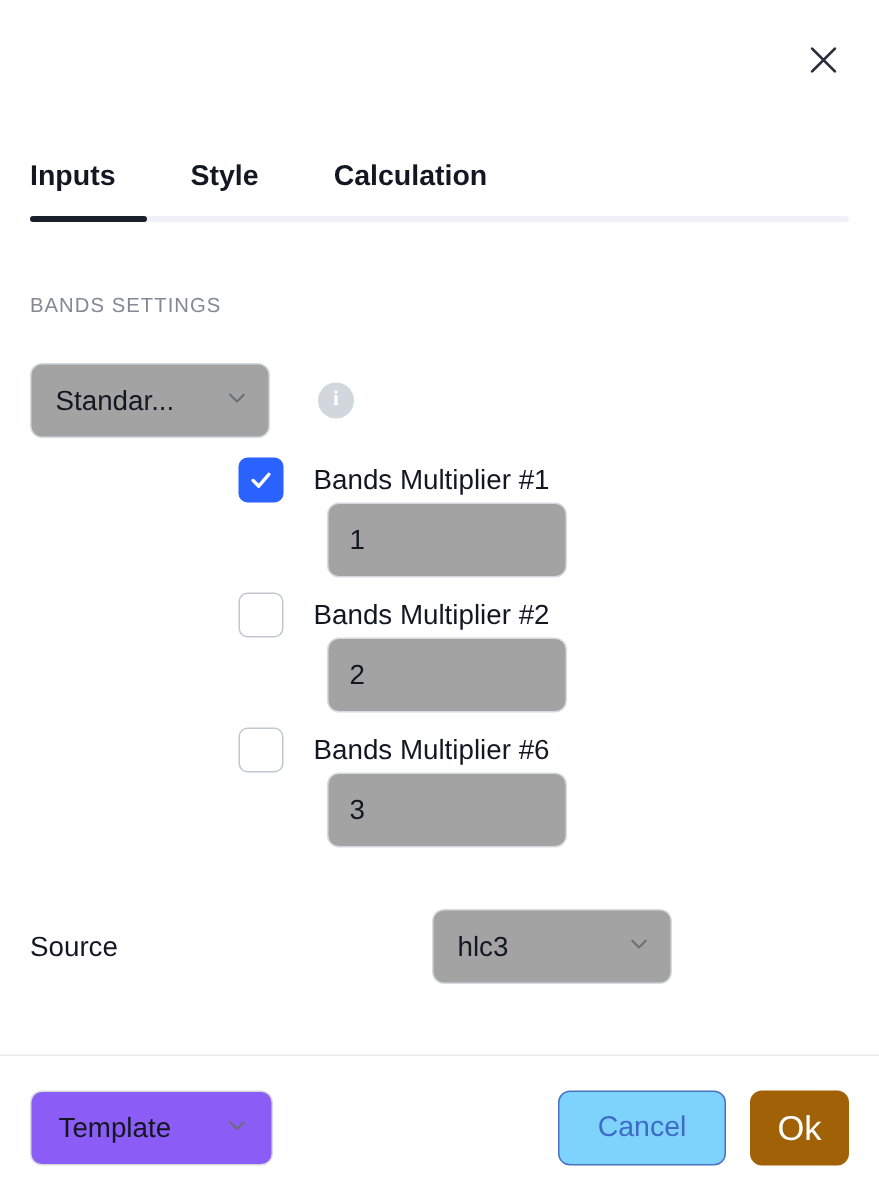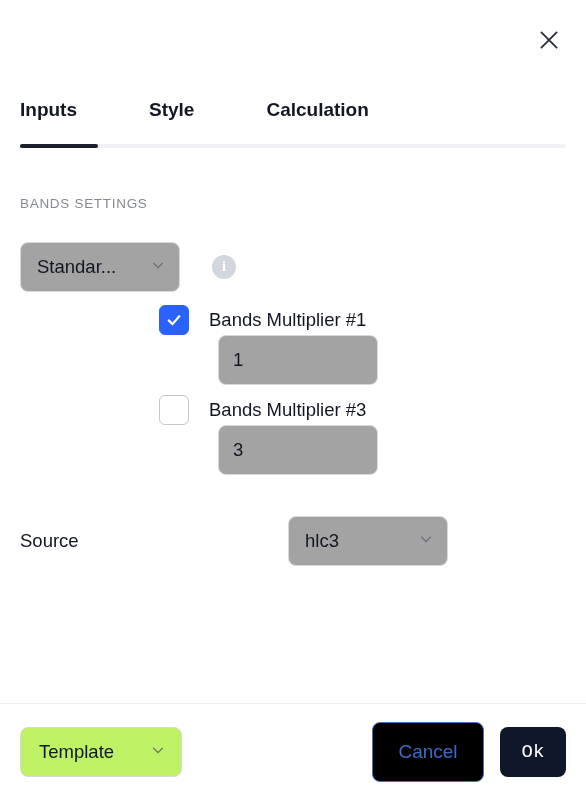--- a/index.html
+++ b/index.html
@@ -70,22 +70,22 @@
   }
 
   
   .tabs-area {
     flex: 0 0 auto;
     position: relative;
     padding: 0 20px;
   }
   .tabs {
     display: flex;
-    gap: 32px;
-    align-items: center;
+    gap: 10px;
+    align-items: flex-end;
     height: 40px;
   }
   .tab {
     font-size: 19px;
     font-weight: bold;
     color: #131722;
     cursor: pointer;
     background: none;
     border: none;
     padding: 0;
@@ -231,59 +231,59 @@
     display: flex;
     align-items: center;
     justify-content: space-between;
     padding: 0 20px;
   }
   .template-btn {
     height: 50px;
     min-width: 162px;
     border: 1.5px solid #d6dadf;
     border-radius: 8px;
-    background: #bef264;
+    background: #8b5cf6;
     display: flex;
     align-items: center;
     justify-content: space-between;
     padding: 0 14px 0 18px;
     font-size: 18.5px;
     color: #131722;
     cursor: pointer;
     font-family: "Liberation Sans", sans-serif;
   }
   .footer-right {
     display: flex;
     align-items: center;
     gap: 16px;
   }
   .cancel-btn {
-    height: 60px;
+    height: 50px;
     min-width: 112px;
     border: 1.6px solid #4a72c4;
     border-radius: 8px;
-    background: #000000;
+    background: #7dd3fc;
     color: #3f6bc6;
     font-size: 19px;
     cursor: pointer;
     font-family: "Liberation Sans", sans-serif;
     display: flex;
     align-items: center;
     justify-content: center;
   }
   .ok-btn {
     height: 50px;
     min-width: 66px;
     border: none;
     border-radius: 8px;
-    background: #0f172a;
+    background: #a16207;
     color: #ffffff;
-    font-size: 19px;
-    cursor: pointer;
-    font-family: Liberation Mono, monospace;
+    font-size: 23px;
+    cursor: pointer;
+    font-family: Liberation Sans, sans-serif;
     display: flex;
     align-items: center;
     justify-content: center;
     padding: 0 16px;
   }
 </style>
 </head>
 <body>
 
 <div class="dialog">
@@ -330,25 +330,34 @@
             <path d="M5 12.5 L10 17.5 L19 7"></path>
           </svg>
         </div>
         <span class="check-label">Bands Multiplier #1</span>
       </div>
       <div class="input-wrap">
         <div class="text-input">1</div>
       </div>
     </div>
 
-
     <div class="row row-check">
       <div class="check-row-inner">
         <div class="checkbox"></div>
-        <span class="check-label">Bands Multiplier #3</span>
+        <span class="check-label">Bands Multiplier #2</span>
+      </div>
+      <div class="input-wrap">
+        <div class="text-input">2</div>
+      </div>
+    </div>
+
+    <div class="row row-check">
+      <div class="check-row-inner">
+        <div class="checkbox"></div>
+        <span class="check-label">Bands Multiplier #6</span>
       </div>
       <div class="input-wrap">
         <div class="text-input">3</div>
       </div>
     </div>
 
     <div class="row row-source">
       <div class="row-label label-source">Source</div>
       <div class="select-box">
         <span class="select-value">hlc3</span>

